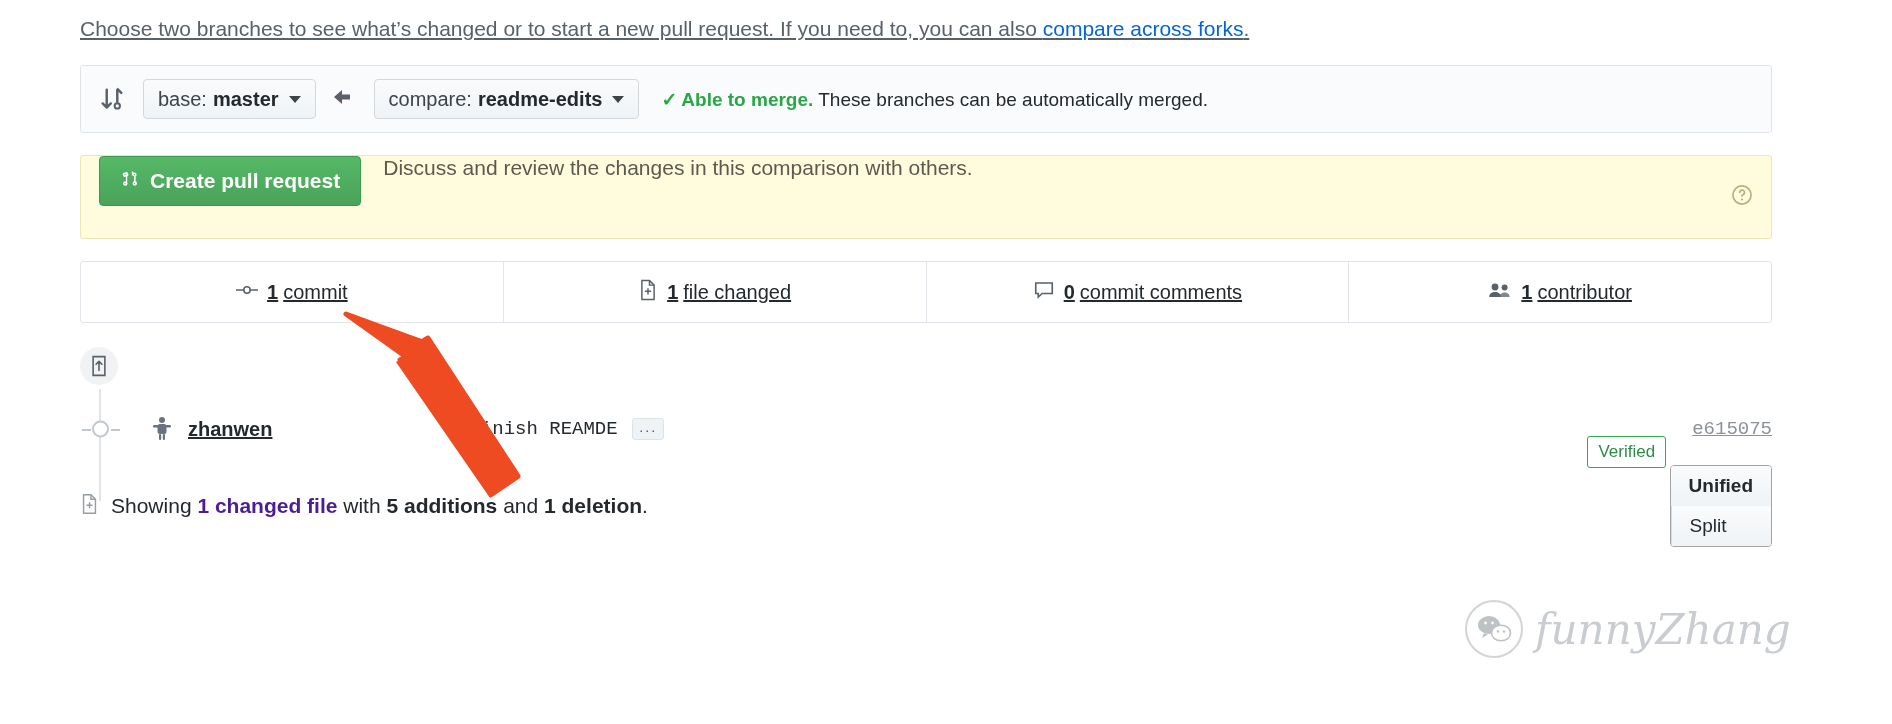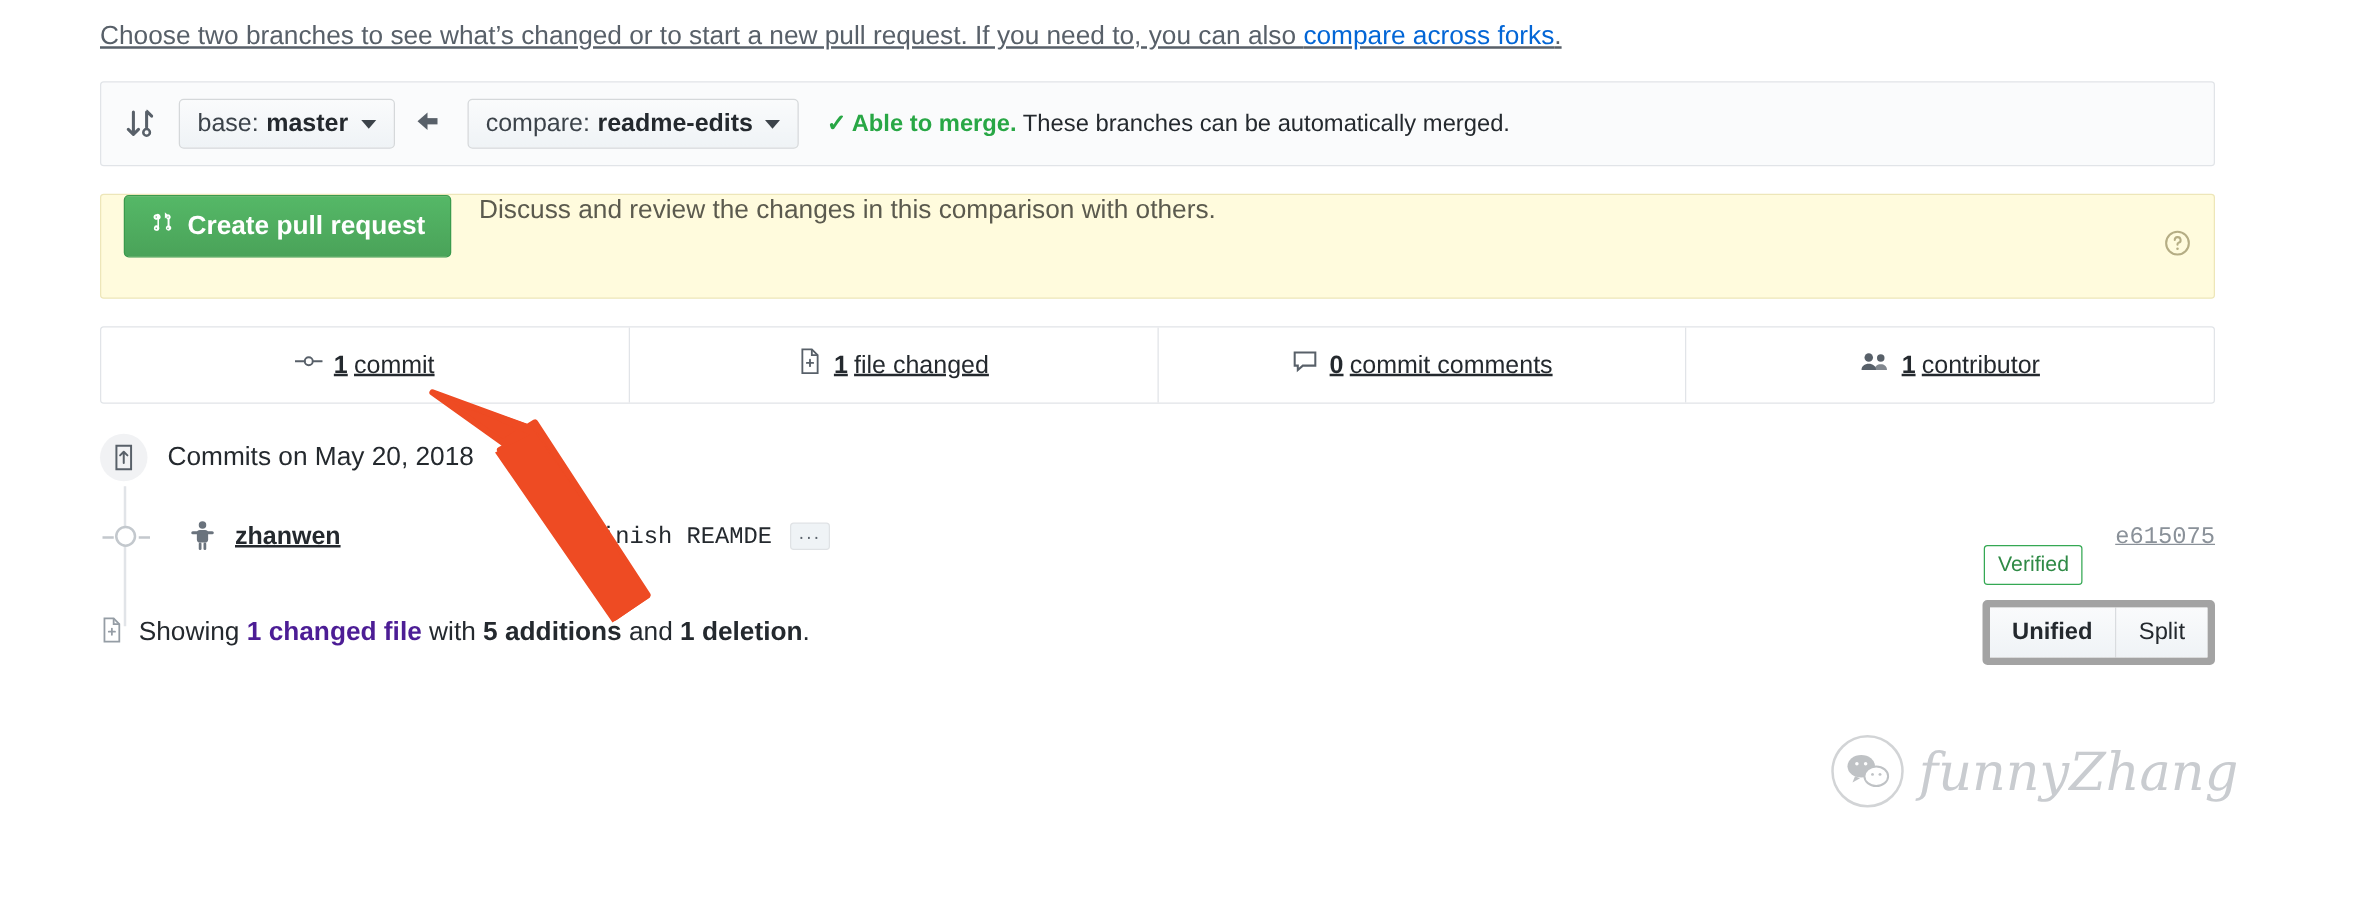--- a/index.html
+++ b/index.html
@@ -236,41 +236,42 @@
     align-items: center;
     height: 42px;
   }
   .footer-file-icon { color: #959da5; flex: none; margin-right: 12px; }
   .showing-text { font-size: 21px; color: #24292e; }
   .showing-text a { color: #4c1d95; text-decoration: none; font-weight: 700; }
   .showing-text b { font-weight: 700; }
   .diff-toggle {
     margin-left: auto;
     display: flex;
-    border: 6px solid #a3a3a3;
+    border: 1px solid #a3a3a3;
     border-radius: 4px;
     overflow: hidden;
+    flex-direction: column;
   }
   .diff-toggle div {
     padding: 0 18px;
     height: 40px;
     display: flex;
     align-items: center;
     font-size: 19px;
     background: linear-gradient(#fafbfc, #eff3f6);
     color: #24292e;
   }
   .diff-toggle .sel { font-weight: 700; }
   .diff-toggle .split { border-left: 1px solid #d9dcdf; }
 
   
   .watermark {
     position: absolute;
     left: 1465px;
-    top: 588px;
+    top: 600px;
     display: flex;
     align-items: center;
     pointer-events: none;
   }
   .wm-logo {
     width: 58px; height: 58px;
     border-radius: 50%;
     border: 2px solid #d2d4d6;
     display: flex; align-items: center; justify-content: center;
     color: #bfc2c5;
@@ -405,21 +406,20 @@
     <div class="commits">
       <div class="rail"></div>
 
       <div class="commits-header">
         <span class="commit-avatar-icon">
           <svg width="20" height="22" viewBox="0 0 16 18" fill="none" stroke="currentColor" stroke-width="1.3" aria-hidden="true">
             <path d="M3.2 1.3h9.6v15.4H3.2Z"></path>
             <path d="M8 12.6V5.4M5.6 7.6 8 5.2l2.4 2.4" stroke-linecap="round" stroke-linejoin="round"></path>
           </svg>
         </span>
-        <span class="commits-date">Commits on May 20, 2018</span>
       </div>
 
       <div class="commit-row">
         <span class="rail-dash-l"></span>
         <span class="rail-node"></span>
         <span class="rail-dash-r"></span>
 
         <span class="commit-author-avatar">
           <svg width="28" height="28" viewBox="0 0 28 28" fill="currentColor" aria-hidden="true">
             <circle cx="14" cy="5" r="3"></circle>

